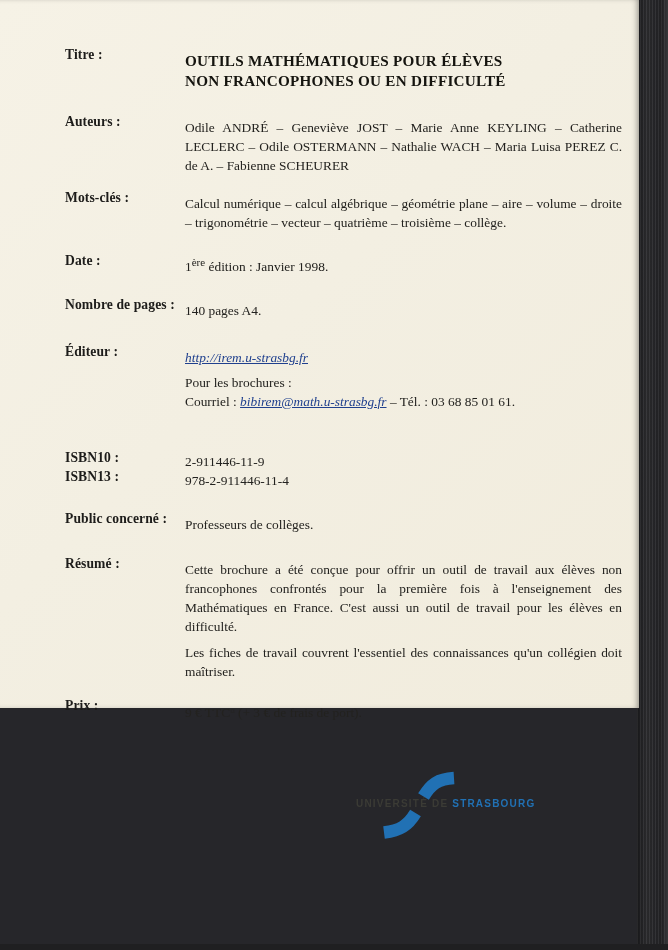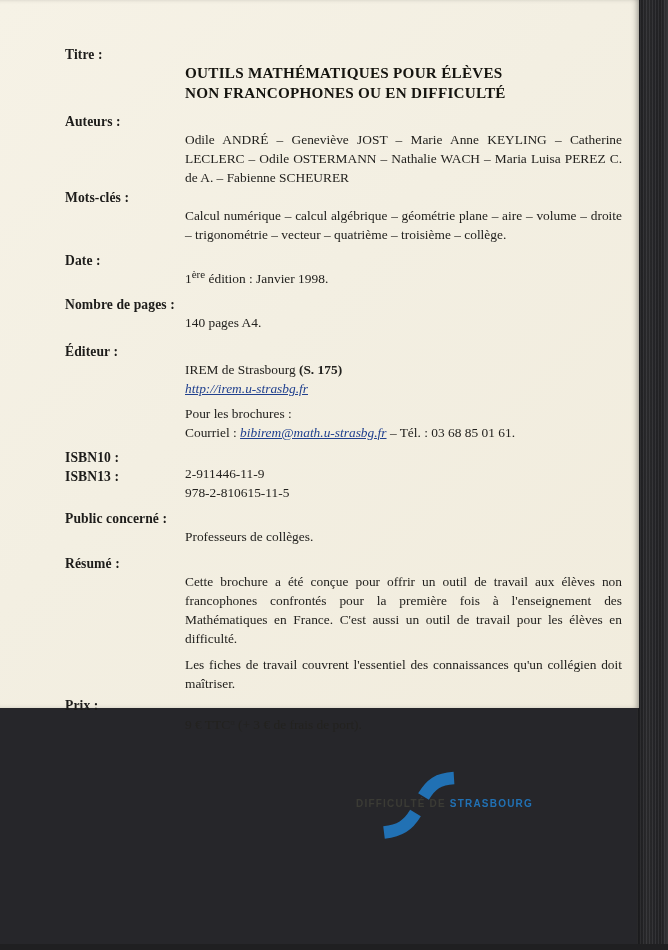--- a/index.html
+++ b/index.html
@@ -27,21 +27,21 @@
     background: linear-gradient(135deg, #f6f2e6 0%, #f3efe2 45%, #f1ecdd 100%);
     box-shadow: inset -4px 0 6px -3px rgba(0,0,0,0.45);
   }
   .row { position: absolute; left: 0; width: 639px; }
   .label {
     position: absolute; left: 65px; top: 0;
     font-weight: bold; font-size: 13.6px; color: #1d1c1a;
     white-space: nowrap; letter-spacing: 0.1px;
   }
   .value {
-    position: absolute; left: 185px; top: 16px; width: 437px;
+    position: absolute; left: 185px; top: 4px; width: 437px;
     font-size: 13.4px; color: #23221f; line-height: 19px;
   }
   .justify { text-align: justify; }
   .doc-title { font-weight: bold; font-size: 15.2px; line-height: 20px; letter-spacing: 0.25px; color: #15140f; }
   .bold { font-weight: bold; }
   sup { font-size: 11px; line-height: 0; }
   a.doclink {
     color: #20408e; text-decoration: underline; cursor: pointer; font-style: italic;
   }
   .gap6 { margin-top: 6px; }
@@ -97,35 +97,34 @@
     </div>
 
     <div class="row" style="top:297px">
       <div class="label">Nombre de pages :</div>
       <div class="value">140 pages A4.</div>
     </div>
 
     <div class="row" style="top:344px">
       <div class="label">Éditeur :</div>
       <div class="value">
-        <div><span>IREM de Strasbourg </span><span class="bold">(S. 175)</span></div>
         <div><a class="doclink">http://irem.u-strasbg.fr</a></div>
         <div class="gap6">Pour les brochures :</div>
         <div><span>Courriel : </span><a class="doclink">bibirem@math.u-strasbg.fr</a><span> – Tél. : 03 68 85 01 61.</span></div>
       </div>
     </div>
 
     <div class="row" style="top:449px">
       <div class="label" style="line-height:18.5px">
         <div>ISBN10 :</div>
         <div>ISBN13 :</div>
       </div>
       <div class="value" style="line-height:18.5px">
         <div>2-911446-11-9</div>
-        <div>978-2-810615-11-5</div>
+        <div>978-2-911446-11-4</div>
       </div>
     </div>
 
     <div class="row" style="top:511px">
       <div class="label">Public concerné :</div>
       <div class="value">Professeurs de collèges.</div>
     </div>
 
     <div class="row" style="top:556px">
       <div class="label">Résumé :</div>
@@ -137,17 +136,17 @@
 
     <div class="row" style="top:698px">
       <div class="label">Prix :</div>
       <div class="value"><span>9 € TTC</span><span class="price-sym">¤</span><span> (+ 3 € de frais de port).</span></div>
     </div>
 
     <svg class="logo-svg" width="84" height="70" viewBox="0 0 84 70" aria-hidden="true">
       <path d="M 76 7 C 60 8 53 13 45.5 25.5" fill="none" stroke="#2171b4" stroke-width="12.5" stroke-linecap="butt"></path>
       <path d="M 37.5 42 C 30 54.5 22 59.5 6 61.5" fill="none" stroke="#2171b4" stroke-width="12.5" stroke-linecap="butt"></path>
     </svg>
-    <div class="logo-wordmark"><span class="dark">DIFFICULTÉ DE </span><span class="blue">STRASBOURG</span></div>
+    <div class="logo-wordmark"><span class="dark">UNIVERSITÉ DE </span><span class="blue">STRASBOURG</span></div>
 
 
   </div>
 </div>
 
 </body></html>

